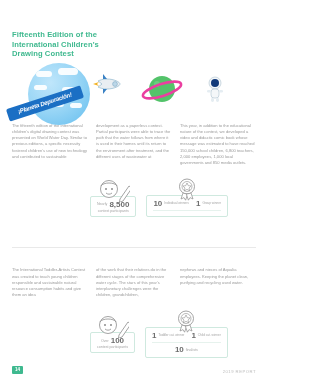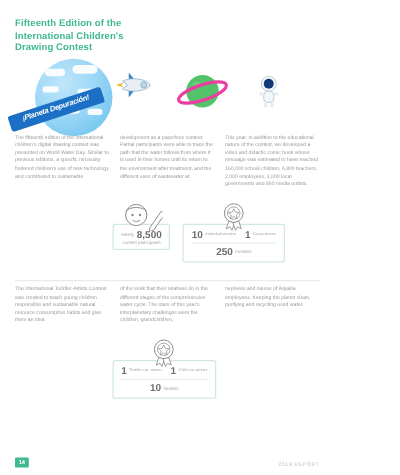--- a/index.html
+++ b/index.html
@@ -4,21 +4,21 @@
 <style>
   html,body{margin:0;padding:0;}
   body{
     width:268px;height:380px;background:#ffffff;
     font-family:"Liberation Sans", sans-serif;
     color:#8d8d8d;overflow:hidden;position:relative;
   }
   .page{position:relative;width:268px;height:380px;box-sizing:border-box;}
 
   
-  .section{position:relative;padding:0 12px;box-sizing:border-box;}
+  .section{position:relative;padding:16px 12px;box-sizing:border-box;}
   .sec-title{
     font-size:7.6px;line-height:9.6px;font-weight:bold;
     color:#3fb98f;letter-spacing:.1px;margin:0;
     padding-top:14px;width:105px;
   }
 
   
   .illo{position:relative;height:58px;margin-top:2px;}
   .planet-main{
     position:absolute;left:16px;top:2px;width:62px;height:62px;border-radius:50%;
@@ -43,21 +43,21 @@
   .rocket{position:absolute;left:78px;top:12px;width:34px;height:22px;}
   .planet-ring{position:absolute;left:128px;top:8px;width:44px;height:40px;}
   .astro{position:absolute;left:192px;top:14px;width:22px;height:28px;}
 
   
   .cols{display:flex;gap:8px;margin-top:4px;}
   .col{flex:1;font-size:4.1px;line-height:6.2px;color:#9a9a9a;text-align:left;}
   .col p{margin:0;}
 
   
-  .badges{display:flex;gap:10px;margin-top:11px;padding-left:78px;}
+  .badges{display:flex;gap:10px;margin-top:11px;padding-left:78px;align-items:center;}
   .badge{position:relative;}
   .badge-icon{height:24px;display:flex;align-items:flex-end;justify-content:center;}
   .badge-box{
     border:.6px solid #cfe9df;border-radius:2px;background:#fff;
     padding:3px 6px;margin-top:-6px;text-align:center;white-space:nowrap;
   }
   .bnum{font-size:8px;font-weight:bold;color:#6d6d6d;}
   .bsmall{font-size:3.6px;color:#a5a5a5;}
   .bline{display:flex;align-items:center;justify-content:center;gap:2px;}
   .bcols{display:flex;gap:7px;justify-content:center;align-items:flex-start;}
@@ -176,48 +176,63 @@
             <div class="bcol">
               <span class="bnum">10</span>
               <span class="lbl">Individual winners</span>
             </div>
             <div class="bcol">
               <span class="bnum">1</span>
               <span class="lbl">Group winner</span>
             </div>
           </div>
           <div class="bdiv"></div>
+        </div>
+      </div>
+
+    </div>
+  </div>
+
+  <div class="divider"></div>
+
+  <div class="section">
+
+    <div class="cols">
+      <div class="col">
+          <p>The International Toddler-Artists Contest was created to teach young children responsible and sustainable natural resource consumption habits and give them an idea</p>
+        </div>
+      <div class="col">
+          <p>of the work that their relatives do in the different stages of the comprehensive water cycle. The stars of this year's interplanetary challenges were the children, grandchildren,</p>
+        </div>
+      <div class="col">
+          <p>nephews and nieces of Aqualia employees. Keeping the planet clean, purifying and recycling used water.</p>
+        </div>
+    </div>
+
+    <div class="badges">
+
+      <div class="badge">
+        <div class="badge-icon">
+          <svg width="34" height="24" viewBox="0 0 34 24">
+            <circle cx="13" cy="11" r="8.5" fill="#fff" stroke="#8d8d8d" stroke-width=".8"></circle>
+            <path d="M5 8c2-4 14-4 16 0" fill="none" stroke="#8d8d8d" stroke-width=".8"></path>
+            <circle cx="10" cy="11" r="1" fill="#8d8d8d"></circle>
+              <circle cx="16" cy="11" r="1" fill="#8d8d8d"></circle>
+            <path d="M10 15c2 1.6 4 1.6 6 0" fill="none" stroke="#8d8d8d" stroke-width=".8"></path>
+            <path d="M24 21l9-13 3 2-9 13-3.6 1.4z" fill="#fff" stroke="#8d8d8d" stroke-width=".8"></path>
+          </svg>
+        </div>
+        <div class="badge-box">
           <div class="bline">
-            <span class="bnum">250</span>
-            <span class="bsmall">Finalists</span>
-          </div>
-        </div>
-      </div>
-
-    </div>
-  </div>
-
-  <div class="divider"></div>
-
-  <div class="section">
-
-    <div class="cols">
-      <div class="col">
-          <p>The International Toddler-Artists Contest was created to teach young children responsible and sustainable natural resource consumption habits and give them an idea</p>
-        </div>
-      <div class="col">
-          <p>of the work that their relatives do in the different stages of the comprehensive water cycle. The stars of this year's interplanetary challenges were the children, grandchildren,</p>
-        </div>
-      <div class="col">
-          <p>nephews and nieces of Aqualia employees. Keeping the planet clean, purifying and recycling used water.</p>
-        </div>
-    </div>
-
-    <div class="badges">
-
+            <span class="bsmall">Over</span>
+            <span class="bnum">100</span>
+          </div>
+          <div class="bsmall">contest participants</div>
+        </div>
+      </div>
 
       <div class="badge">
         <div class="badge-icon">
           <svg width="24" height="24" viewBox="0 0 24 24">
             <circle cx="12" cy="9.5" r="7.5" fill="#fff" stroke="#8d8d8d" stroke-width=".8"></circle>
             <circle cx="12" cy="9.5" r="5" fill="none" stroke="#8d8d8d" stroke-width=".6"></circle>
             <path d="M12 6l1.3 2.7 2.9.3-2.2 2 .7 2.9-2.7-1.6-2.7 1.6.7-2.9-2.2-2 2.9-.3z" fill="none" stroke="#8d8d8d" stroke-width=".6"></path>
             <path d="M8 16l-2 6 3-1.4 1.6 2.6 2-6z" fill="#fff" stroke="#8d8d8d" stroke-width=".7"></path>
             <path d="M16 16l2 6-3-1.4-1.6 2.6-2-6z" fill="#fff" stroke="#8d8d8d" stroke-width=".7"></path>
           </svg>

